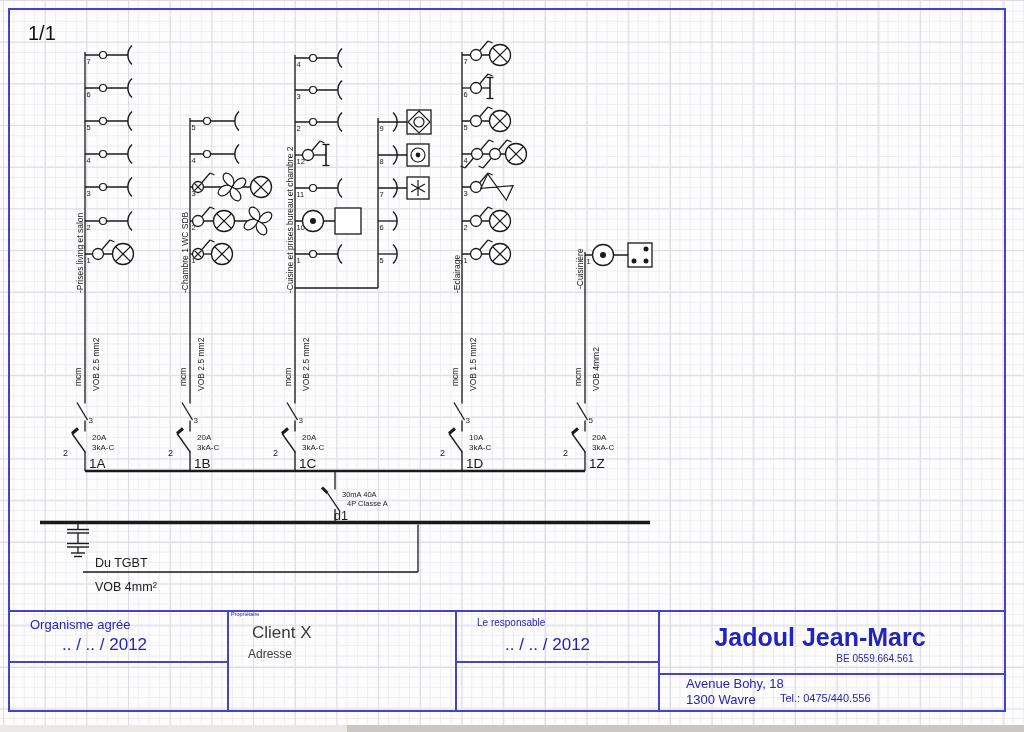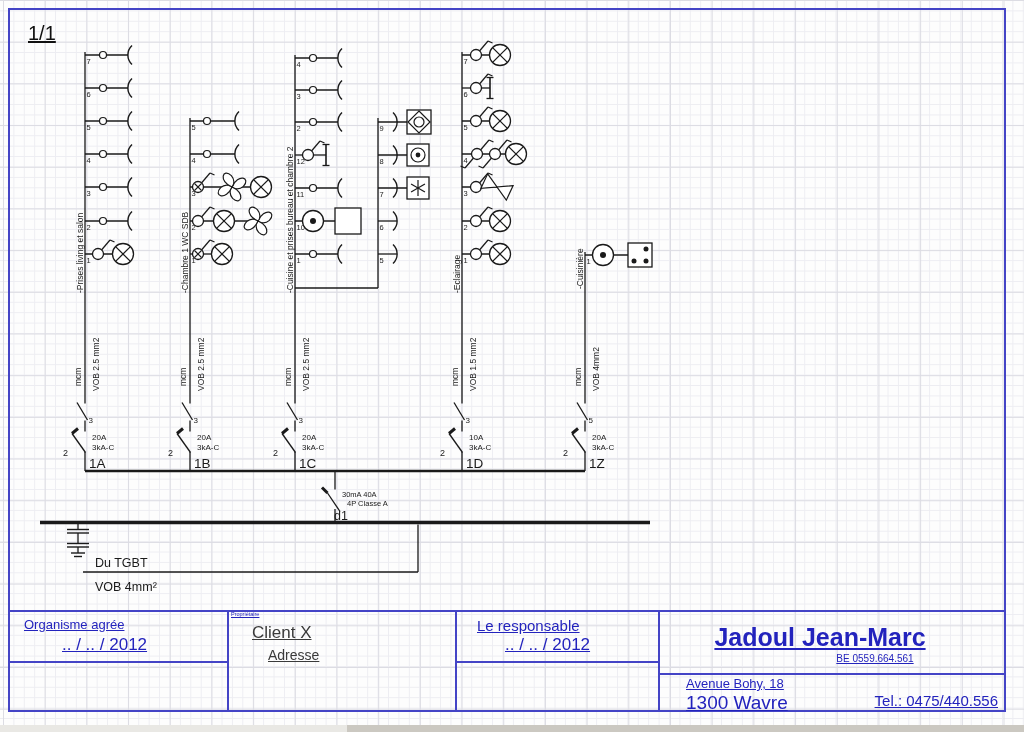--- a/index.html
+++ b/index.html
@@ -7,21 +7,21 @@
   #canvas{position:relative;width:1024px;height:732px;overflow:hidden;
     background-color:#fdfdfd;
     background-image:
       linear-gradient(to right,#dcdce3 1px,transparent 1px),
       linear-gradient(to bottom,#dcdce3 1px,transparent 1px),
       linear-gradient(to right,#ededf2 1px,transparent 1px),
       linear-gradient(to bottom,#ededf2 1px,transparent 1px);
     background-size:41.7px 41.7px,41.7px 41.7px,10.42px 10.42px,10.42px 10.42px;
     background-position:3px 0,0 0,3px 0,0 0;}
   .bl{position:absolute;background:#4444c6;}
-  .t{position:absolute;white-space:pre;text-decoration:underline;}
+  .t{position:absolute;white-space:pre;}
   .blue{color:#2323bd;}
   .dark{color:#3a3a3a;}
   #schem{position:absolute;left:0;top:0;}
   #schem text{font-family:"Liberation Sans",sans-serif;}
   .strip1{position:absolute;left:0;top:725px;width:1024px;height:7px;background:#e9e8e4;}
   .strip2{position:absolute;left:347px;top:725px;width:677px;height:7px;background:#cbc8c1;}
 </style>
 </head>
 <body>
 
@@ -488,31 +488,31 @@
   <div class="bl" style="left:8px;top:610px;width:996px;height:1.5px;"></div>
   <div class="bl" style="left:227px;top:610px;width:1.5px;height:101px;"></div>
   <div class="bl" style="left:455px;top:610px;width:1.5px;height:101px;"></div>
   <div class="bl" style="left:658px;top:610px;width:1.5px;height:101px;"></div>
   <div class="bl" style="left:8px;top:661px;width:219px;height:1.5px;"></div>
   <div class="bl" style="left:455px;top:661px;width:203px;height:1.5px;"></div>
   <div class="bl" style="left:658px;top:673px;width:346px;height:1.5px;"></div>
 
   <div class="t" style="left:28px;top:22px;font-size:20px;color:#111;">1/1</div>
 
-  <div class="t blue" style="left:24px;top:617px;font-size:13px;">Organisme agrée</div>
+  <div class="t blue" style="left:30px;top:617px;font-size:13px;">Organisme agrée</div>
   <div class="t blue" style="left:62px;top:635px;font-size:17px;">.. / .. / 2012</div>
 
   <div class="t blue" style="left:231px;top:611px;font-size:5.5px;">Propriétaire</div>
   <div class="t dark" style="left:252px;top:623px;font-size:17px;">Client X</div>
-  <div class="t dark" style="left:268px;top:647px;font-size:14px;">Adresse</div>
-
-  <div class="t blue" style="left:477px;top:617px;font-size:15px;">Le responsable</div>
+  <div class="t dark" style="left:248px;top:647px;font-size:12px;">Adresse</div>
+
+  <div class="t blue" style="left:477px;top:617px;font-size:10px;">Le responsable</div>
   <div class="t blue" style="left:505px;top:635px;font-size:17px;">.. / .. / 2012</div>
 
   <div class="t blue" style="left:658px;top:623px;width:324px;text-align:center;font-size:25px;font-weight:bold;">Jadoul Jean-Marc</div>
   <div class="t blue" style="left:658px;top:653px;width:346px;text-align:center;font-size:10px;margin-left:44px;">BE 0559.664.561</div>
   <div class="t blue" style="left:686px;top:676px;font-size:13px;">Avenue Bohy, 18</div>
-  <div class="t blue" style="left:686px;top:692px;font-size:19px;">1300 Wavre</div>
-  <div class="t blue" style="left:780px;top:692px;width:218px;text-align:right;font-size:15px;">Tel.: 0475/440.556</div>
+  <div class="t blue" style="left:686px;top:692px;font-size:13px;">1300 Wavre</div>
+  <div class="t blue" style="left:780px;top:692px;width:218px;text-align:left;font-size:11px;">Tel.: 0475/440.556</div>
 
   <div class="strip1"></div>
   <div class="strip2"></div>
 </div>
 
 </body></html>

